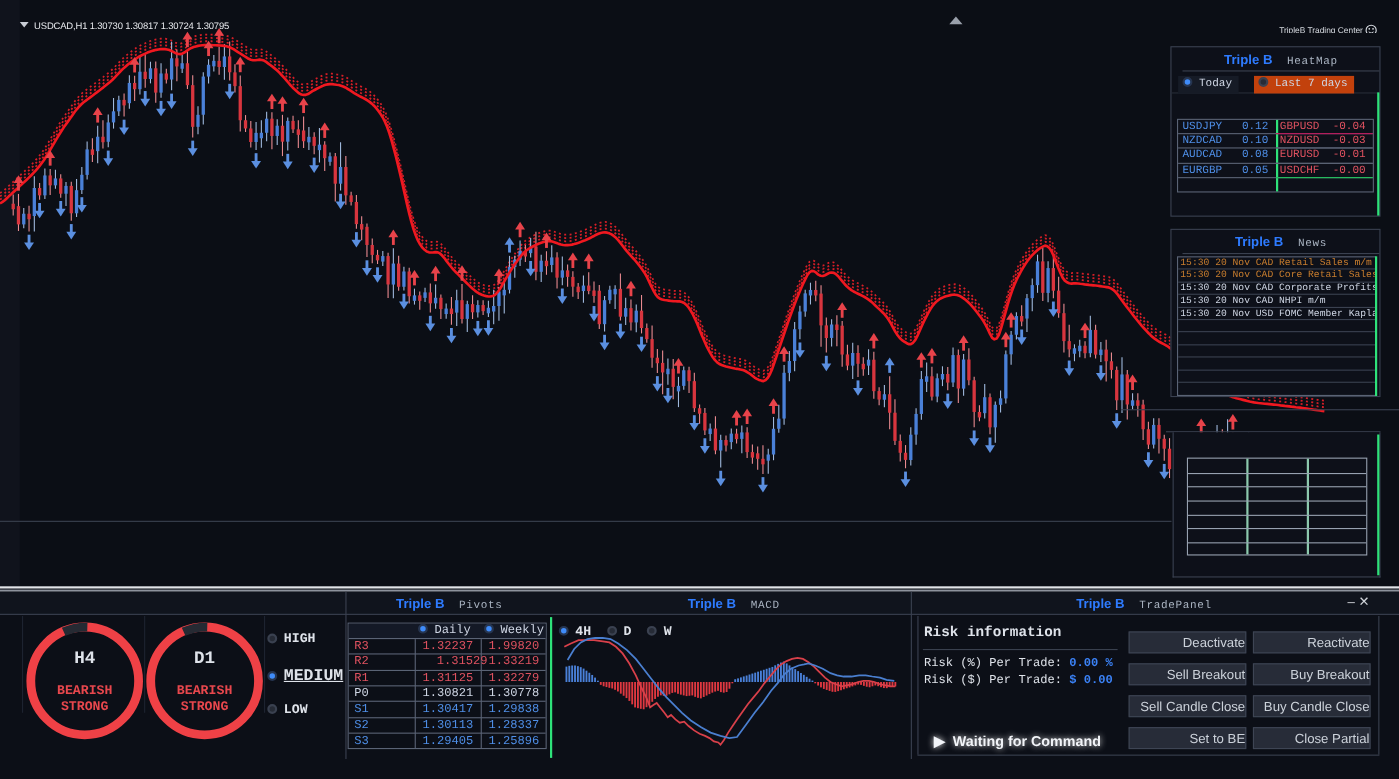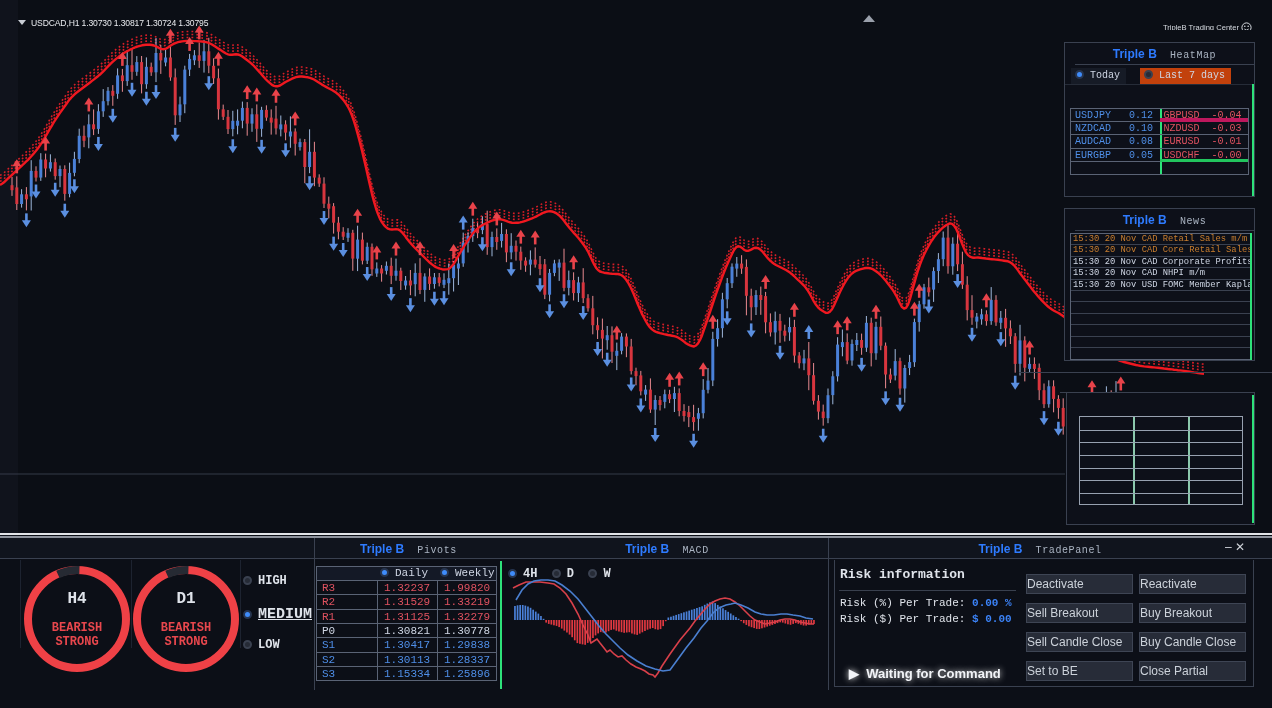--- a/index.html
+++ b/index.html
@@ -7,21 +7,21 @@
 .panel { position:absolute; background:#0d1019; border:1px solid #3a4150;padding-left:10px; }
 .ptitle { text-align:center; font-size:10px; color:#aab4c2; letter-spacing:0.6px;
   padding-top:4px; height:22px; border-bottom:1px solid #3a4150; }
 .bb { font-family:"Liberation Sans"; font-weight:bold; color:#2e7bff; font-style:normal;
   font-size:12px; letter-spacing:0; }
 .rad { display:inline-block; width:9px; height:9px; border-radius:50%;
   border:2px solid #343a46; vertical-align:-1px; margin-right:6px; }
 .greenv { position:absolute; width:2px; background:#2ee27a; }
 .btn { position:absolute; width:107px; height:20px; background:#272c38;
   border:1px solid #3e4554; color:#ccd2da; font-family:"Liberation Sans";
-  font-size:12px; text-align:left; line-height:18px; }
+  font-size:12px; text-align:right; line-height:18px; }
 </style></head>
 <body>
 <div id="root">
 <svg width="1272" height="536" viewBox="0 0 1272 536" style="position:absolute;left:0;top:0">
 <rect x="0" y="0" width="18" height="536" fill="#10131c"></rect>
 <line x1="0" y1="474" x2="1065" y2="474" stroke="#343b48" stroke-width="1"></line>
 <polyline points="0.0,181.4 2.0,180.3 4.0,178.8 6.0,176.9 8.0,175.0 10.0,173.2 12.0,171.3 14.0,169.4 16.0,167.6 18.0,165.7 20.0,163.8 22.0,162.0 24.0,160.1 26.0,158.2 28.0,156.3 30.0,154.2 32.0,152.0 34.0,149.7 36.0,147.3 38.0,144.7 40.0,141.9 42.0,138.8 44.0,135.6 46.0,132.1 48.0,128.6 50.0,125.2 52.0,121.8 54.0,118.5 56.0,115.3 58.0,112.3 60.0,109.4 62.0,106.6 64.0,103.8 66.0,101.0 68.0,98.1 70.0,95.6 72.0,93.3 74.0,91.3 76.0,89.5 78.0,88.0 80.0,86.5 82.0,85.0 84.0,83.5 86.0,82.0 88.0,80.5 90.0,79.0 92.0,77.4 94.0,75.9 96.0,74.3 98.0,72.7 100.0,71.0 102.0,69.2 104.0,67.2 106.0,65.0 108.0,62.9 110.0,60.8 112.0,58.9 114.0,57.1 116.0,55.4 118.0,53.9 120.0,52.3 122.0,50.9 124.0,49.5 126.0,48.3 128.0,47.2 130.0,46.2 132.0,45.3 134.0,44.3 136.0,43.5 138.0,42.9 140.0,42.3 142.0,41.8 144.0,41.5 146.0,41.2 148.0,41.1 150.0,41.2 152.0,41.5 154.0,42.0 156.0,42.9 158.0,43.9 160.0,45.0 162.0,45.6 164.0,45.7 166.0,45.1 168.0,44.0 170.0,42.5 172.0,41.2 174.0,40.1 176.0,39.3 178.0,38.7 180.0,38.2 182.0,37.9 184.0,37.6 186.0,37.5 188.0,37.5 190.0,37.5 192.0,37.5 194.0,37.6 196.0,37.6 198.0,37.7 200.0,37.9 202.0,38.0 204.0,38.2 206.0,38.6 208.0,39.2 210.0,40.0 212.0,41.0 214.0,42.3 216.0,43.6 218.0,44.9 220.0,46.1 222.0,47.4 224.0,48.7 226.0,50.0 228.0,50.8 230.0,51.3 232.0,51.3 234.0,51.0 236.0,50.7 238.0,51.0 240.0,51.6 242.0,52.8 244.0,54.3 246.0,55.8 248.0,57.3 250.0,58.9 252.0,60.6 254.0,62.5 256.0,64.7 258.0,66.9 260.0,69.1 262.0,71.5 264.0,73.8 266.0,76.0 268.0,77.9 270.0,79.7 272.0,81.4 274.0,82.4 276.0,82.8 278.0,82.7 280.0,82.0 282.0,80.7 284.0,79.4 286.0,78.3 288.0,77.2 290.0,76.2 292.0,75.2 294.0,74.3 296.0,73.6 298.0,73.2 300.0,73.0 302.0,73.0 304.0,73.3 306.0,73.6 308.0,73.8 310.0,74.4 312.0,75.1 314.0,76.0 316.0,77.2 318.0,78.5 320.0,79.8 322.0,81.1 324.0,82.3 326.0,83.4 328.0,84.5 330.0,85.5 332.0,86.5 334.0,87.7 336.0,89.1 338.0,90.7 340.0,92.6 342.0,94.9 344.0,97.3 346.0,100.1 348.0,103.3 350.0,107.3 352.0,112.0 354.0,117.8 356.0,124.4 358.0,131.7 360.0,139.2 362.0,147.3 364.0,155.7 366.0,164.3 368.0,173.2 370.0,182.1 372.0,190.6 374.0,198.2 376.0,205.0 378.0,210.6 380.0,215.3 382.0,218.8 384.0,221.6 386.0,223.6 388.0,225.2 390.0,225.9 392.0,226.0 394.0,225.9 396.0,225.7 398.0,225.9 400.0,226.9 402.0,228.8 404.0,231.1 406.0,233.9 408.0,236.5 410.0,239.0 412.0,241.3 414.0,243.5 416.0,245.5 418.0,247.5 420.0,249.5 422.0,251.5 424.0,253.5 426.0,255.5 428.0,257.4 430.0,259.3 432.0,260.9 434.0,262.4 436.0,263.6 438.0,264.5 440.0,265.2 442.0,265.7 444.0,266.0 446.0,265.9 448.0,265.6 450.0,264.5 452.0,262.5 454.0,259.9 456.0,256.7 458.0,253.0 460.0,249.5 462.0,246.1 464.0,242.8 466.0,239.7 468.0,236.8 470.0,233.9 472.0,231.1 474.0,228.6 476.0,226.5 478.0,224.6 480.0,223.1 482.0,221.9 484.0,220.8 486.0,219.7 488.0,218.8 490.0,217.9 492.0,217.1 494.0,216.5 496.0,216.0 498.0,215.7 500.0,215.7 502.0,216.1 504.0,216.7 506.0,217.4 508.0,218.2 510.0,218.8 512.0,219.2 514.0,219.4 516.0,219.3 518.0,219.2 520.0,218.9 522.0,218.4 524.0,217.8 526.0,217.2 528.0,216.4 530.0,215.6 532.0,214.9 534.0,214.0 536.0,213.1 538.0,212.0 540.0,211.0 542.0,209.9 544.0,209.0 546.0,208.3 548.0,207.9 550.0,207.8 552.0,208.0 554.0,208.6 556.0,209.6 558.0,211.0 560.0,212.7 562.0,214.8 564.0,217.3 566.0,219.9 568.0,222.5 570.0,225.0 572.0,227.3 574.0,229.6 576.0,231.7 578.0,234.0 580.0,236.4 582.0,239.0 584.0,241.8 586.0,244.6 588.0,248.1 590.0,252.3 592.0,256.6 594.0,260.6 596.0,264.2 598.0,266.6 600.0,268.0 602.0,268.7 604.0,269.2 606.0,269.5 608.0,269.8 610.0,270.1 612.0,270.3 614.0,270.4 616.0,270.5 618.0,270.5 620.0,271.0 622.0,272.0 624.0,273.7 626.0,276.0 628.0,279.0 630.0,282.6 632.0,286.8 634.0,291.3 636.0,296.2 638.0,301.2 640.0,305.9 642.0,310.4 644.0,314.3 646.0,318.0 648.0,321.3 650.0,323.9 652.0,325.9 654.0,327.4 656.0,328.3 658.0,329.0 660.0,329.6 662.0,330.1 664.0,330.6 666.0,331.0 668.0,331.5 670.0,331.8 672.0,332.2 674.0,332.6 676.0,333.1 678.0,334.0 680.0,335.2 682.0,336.5 684.0,338.1 686.0,339.7 688.0,340.9 690.0,341.9 692.0,342.5 694.0,343.0 696.0,342.0 698.0,339.9 700.0,336.5 702.0,331.9 704.0,326.1 706.0,320.3 708.0,314.4 710.0,308.5 712.0,302.5 714.0,296.5 716.0,290.7 718.0,285.0 720.0,279.5 722.0,274.1 724.0,268.9 726.0,263.9 728.0,259.2 730.0,254.7 732.0,250.5 734.0,246.5 736.0,243.9 738.0,242.8 740.0,243.1 742.0,244.4 744.0,246.2 746.0,247.2 748.0,247.4 750.0,246.7 752.0,245.6 754.0,244.5 756.0,244.2 758.0,244.6 760.0,245.8 762.0,247.6 764.0,250.1 766.0,252.5 768.0,254.9 770.0,257.0 772.0,258.7 774.0,260.2 776.0,261.5 778.0,262.5 780.0,263.5 782.0,264.5 784.0,265.5 786.0,266.5 788.0,267.7 790.0,269.1 792.0,270.7 794.0,272.5 796.0,274.5 798.0,276.4 800.0,278.2 802.0,280.1 804.0,282.1 806.0,284.5 808.0,287.4 810.0,290.7 812.0,294.5 814.0,298.2 816.0,301.3 818.0,303.8 820.0,305.7 822.0,307.0 824.0,308.3 826.0,309.4 828.0,309.3 830.0,308.1 832.0,305.7 834.0,301.9 836.0,297.4 838.0,292.9 840.0,288.6 842.0,284.5 844.0,280.7 846.0,277.3 848.0,274.3 850.0,271.9 852.0,270.0 854.0,268.5 856.0,267.4 858.0,266.6 860.0,265.9 862.0,265.3 864.0,264.8 866.0,264.5 868.0,264.4 870.0,264.7 872.0,265.3 874.0,266.4 876.0,267.7 878.0,269.2 880.0,271.0 882.0,273.0 884.0,275.2 886.0,277.6 888.0,280.2 890.0,282.8 892.0,285.4 894.0,288.4 896.0,291.8 898.0,295.7 900.0,300.0 902.0,303.6 904.0,305.0 906.0,304.3 908.0,301.1 910.0,295.3 912.0,288.2 914.0,280.9 916.0,273.6 918.0,267.0 920.0,261.1 922.0,255.9 924.0,251.3 926.0,247.2 928.0,243.4 930.0,239.9 932.0,236.7 934.0,233.8 936.0,231.2 938.0,228.9 940.0,226.8 942.0,224.9 944.0,223.2 946.0,221.8 948.0,220.7 950.0,219.8 952.0,220.3 954.0,222.0 956.0,225.0 958.0,229.4 960.0,234.9 962.0,240.0 964.0,244.7 966.0,248.9 968.0,251.6 970.0,253.1 972.0,254.0 974.0,254.3 976.0,254.1 978.0,254.0 980.0,254.2 982.0,254.5 984.0,254.7 986.0,255.0 988.0,255.2 990.0,255.5 992.0,255.7 994.0,255.9 996.0,256.1 998.0,256.3 1000.0,256.6 1002.0,256.9 1004.0,257.2 1006.0,257.5 1008.0,257.8 1010.0,258.7 1012.0,260.0 1014.0,261.8 1016.0,264.1 1018.0,266.9 1020.0,269.7 1022.0,272.4 1024.0,275.0 1026.0,277.6 1028.0,280.2 1030.0,282.8 1032.0,285.4 1034.0,287.9 1036.0,290.3 1038.0,292.7 1040.0,294.9 1042.0,297.1 1044.0,299.2 1046.0,301.2 1048.0,303.0 1050.0,304.6 1052.0,306.0 1054.0,307.2 1056.0,308.3 1058.0,309.3 1060.0,310.4 1062.0,311.7 1064.0,313.2 1066.0,315.0 1068.0,317.0 1070.0,319.1 1072.0,321.4 1074.0,323.6 1076.0,325.9 1078.0,328.1 1080.0,330.2 1082.0,332.2 1084.0,334.1 1086.0,335.9 1088.0,337.7 1090.0,339.5 1092.0,341.3 1094.0,343.1 1096.0,344.9 1098.0,346.5 1100.0,348.0 1102.0,349.2 1104.0,350.3 1106.0,351.2 1108.0,352.1 1110.0,353.0 1112.0,353.9 1114.0,354.8 1116.0,355.7 1118.0,356.5 1120.0,357.3 1122.0,357.9 1124.0,358.5 1126.0,359.0 1128.0,359.5 1130.0,360.0 1132.0,360.5 1134.0,361.0 1136.0,361.5 1138.0,361.9 1140.0,362.3 1142.0,362.6 1144.0,362.9 1146.0,363.1 1148.0,363.3 1150.0,363.5 1152.0,363.7 1154.0,363.9 1156.0,364.1 1158.0,364.3 1160.0,364.5 1162.0,364.7 1164.0,365.0 1166.0,365.2 1168.0,365.5 1170.0,365.7 1172.0,365.9 1174.0,366.2 1176.0,366.4 1178.0,366.7 1180.0,366.9 1182.0,367.1 1184.0,367.4 1186.0,367.7 1188.0,368.0 1190.0,368.3 1192.0,368.6 1194.0,368.9 1196.0,369.1 1198.0,369.5 1200.0,369.8 1202.0,370.0 1204.0,370.2" fill="none" stroke="#e02028" stroke-width="1.6" stroke-dasharray="1.8,3.1" opacity="0.95"></polyline>
 <polyline points="0.0,178.4 2.0,177.3 4.0,175.8 6.0,173.9 8.0,172.0 10.0,170.2 12.0,168.3 14.0,166.4 16.0,164.6 18.0,162.7 20.0,160.8 22.0,159.0 24.0,157.1 26.0,155.2 28.0,153.3 30.0,151.2 32.0,149.0 34.0,146.7 36.0,144.3 38.0,141.7 40.0,138.9 42.0,135.8 44.0,132.6 46.0,129.1 48.0,125.6 50.0,122.2 52.0,118.8 54.0,115.5 56.0,112.3 58.0,109.3 60.0,106.4 62.0,103.6 64.0,100.8 66.0,98.0 68.0,95.1 70.0,92.6 72.0,90.3 74.0,88.3 76.0,86.5 78.0,85.0 80.0,83.5 82.0,82.0 84.0,80.5 86.0,79.0 88.0,77.5 90.0,76.0 92.0,74.4 94.0,72.9 96.0,71.3 98.0,69.7 100.0,68.0 102.0,66.2 104.0,64.2 106.0,62.0 108.0,59.9 110.0,57.8 112.0,55.9 114.0,54.1 116.0,52.4 118.0,50.9 120.0,49.3 122.0,47.9 124.0,46.5 126.0,45.3 128.0,44.2 130.0,43.2 132.0,42.3 134.0,41.3 136.0,40.5 138.0,39.9 140.0,39.3 142.0,38.8 144.0,38.5 146.0,38.2 148.0,38.1 150.0,38.2 152.0,38.5 154.0,39.0 156.0,39.9 158.0,40.9 160.0,42.0 162.0,42.6 164.0,42.7 166.0,42.1 168.0,41.0 170.0,39.5 172.0,38.2 174.0,37.1 176.0,36.3 178.0,35.7 180.0,35.2 182.0,34.9 184.0,34.6 186.0,34.5 188.0,34.5 190.0,34.5 192.0,34.5 194.0,34.6 196.0,34.6 198.0,34.7 200.0,34.9 202.0,35.0 204.0,35.2 206.0,35.6 208.0,36.2 210.0,37.0 212.0,38.0 214.0,39.3 216.0,40.6 218.0,41.9 220.0,43.1 222.0,44.4 224.0,45.7 226.0,47.0 228.0,47.8 230.0,48.3 232.0,48.3 234.0,48.0 236.0,47.7 238.0,48.0 240.0,48.6 242.0,49.8 244.0,51.3 246.0,52.8 248.0,54.3 250.0,55.9 252.0,57.6 254.0,59.5 256.0,61.7 258.0,63.9 260.0,66.1 262.0,68.5 264.0,70.8 266.0,73.0 268.0,74.9 270.0,76.7 272.0,78.4 274.0,79.4 276.0,79.8 278.0,79.7 280.0,79.0 282.0,77.7 284.0,76.4 286.0,75.3 288.0,74.2 290.0,73.2 292.0,72.2 294.0,71.3 296.0,70.6 298.0,70.2 300.0,70.0 302.0,70.0 304.0,70.3 306.0,70.6 308.0,70.8 310.0,71.4 312.0,72.1 314.0,73.0 316.0,74.2 318.0,75.5 320.0,76.8 322.0,78.1 324.0,79.3 326.0,80.4 328.0,81.5 330.0,82.5 332.0,83.5 334.0,84.7 336.0,86.1 338.0,87.7 340.0,89.6 342.0,91.9 344.0,94.3 346.0,97.1 348.0,100.3 350.0,104.3 352.0,109.0 354.0,114.8 356.0,121.4 358.0,128.7 360.0,136.2 362.0,144.3 364.0,152.7 366.0,161.3 368.0,170.2 370.0,179.1 372.0,187.6 374.0,195.2 376.0,202.0 378.0,207.6 380.0,212.3 382.0,215.8 384.0,218.6 386.0,220.6 388.0,222.2 390.0,222.9 392.0,223.0 394.0,222.9 396.0,222.7 398.0,222.9 400.0,223.9 402.0,225.8 404.0,228.1 406.0,230.9 408.0,233.5 410.0,236.0 412.0,238.3 414.0,240.5 416.0,242.5 418.0,244.5 420.0,246.5 422.0,248.5 424.0,250.5 426.0,252.5 428.0,254.4 430.0,256.3 432.0,257.9 434.0,259.4 436.0,260.6 438.0,261.5 440.0,262.2 442.0,262.7 444.0,263.0 446.0,262.9 448.0,262.6 450.0,261.5 452.0,259.5 454.0,256.9 456.0,253.7 458.0,250.0 460.0,246.5 462.0,243.1 464.0,239.8 466.0,236.7 468.0,233.8 470.0,230.9 472.0,228.1 474.0,225.6 476.0,223.5 478.0,221.6 480.0,220.1 482.0,218.9 484.0,217.8 486.0,216.7 488.0,215.8 490.0,214.9 492.0,214.1 494.0,213.5 496.0,213.0 498.0,212.7 500.0,212.7 502.0,213.1 504.0,213.7 506.0,214.4 508.0,215.2 510.0,215.8 512.0,216.2 514.0,216.4 516.0,216.3 518.0,216.2 520.0,215.9 522.0,215.4 524.0,214.8 526.0,214.2 528.0,213.4 530.0,212.6 532.0,211.9 534.0,211.0 536.0,210.1 538.0,209.0 540.0,208.0 542.0,206.9 544.0,206.0 546.0,205.3 548.0,204.9 550.0,204.8 552.0,205.0 554.0,205.6 556.0,206.6 558.0,208.0 560.0,209.7 562.0,211.8 564.0,214.3 566.0,216.9 568.0,219.5 570.0,222.0 572.0,224.3 574.0,226.6 576.0,228.7 578.0,231.0 580.0,233.4 582.0,236.0 584.0,238.8 586.0,241.6 588.0,245.1 590.0,249.3 592.0,253.6 594.0,257.6 596.0,261.2 598.0,263.6 600.0,265.0 602.0,265.7 604.0,266.2 606.0,266.5 608.0,266.8 610.0,267.1 612.0,267.3 614.0,267.4 616.0,267.5 618.0,267.5 620.0,268.0 622.0,269.0 624.0,270.7 626.0,273.0 628.0,276.0 630.0,279.6 632.0,283.8 634.0,288.3 636.0,293.2 638.0,298.2 640.0,302.9 642.0,307.4 644.0,311.3 646.0,315.0 648.0,318.3 650.0,320.9 652.0,322.9 654.0,324.4 656.0,325.3 658.0,326.0 660.0,326.6 662.0,327.1 664.0,327.6 666.0,328.0 668.0,328.5 670.0,328.8 672.0,329.2 674.0,329.6 676.0,330.1 678.0,331.0 680.0,332.2 682.0,333.5 684.0,335.1 686.0,336.7 688.0,337.9 690.0,338.9 692.0,339.5 694.0,340.0 696.0,339.0 698.0,336.9 700.0,333.5 702.0,328.9 704.0,323.1 706.0,317.3 708.0,311.4 710.0,305.5 712.0,299.5 714.0,293.5 716.0,287.7 718.0,282.0 720.0,276.5 722.0,271.1 724.0,265.9 726.0,260.9 728.0,256.2 730.0,251.7 732.0,247.5 734.0,243.5 736.0,240.9 738.0,239.8 740.0,240.1 742.0,241.4 744.0,243.2 746.0,244.2 748.0,244.4 750.0,243.7 752.0,242.6 754.0,241.5 756.0,241.2 758.0,241.6 760.0,242.8 762.0,244.6 764.0,247.1 766.0,249.5 768.0,251.9 770.0,254.0 772.0,255.7 774.0,257.2 776.0,258.5 778.0,259.5 780.0,260.5 782.0,261.5 784.0,262.5 786.0,263.5 788.0,264.7 790.0,266.1 792.0,267.7 794.0,269.5 796.0,271.5 798.0,273.4 800.0,275.2 802.0,277.1 804.0,279.1 806.0,281.5 808.0,284.4 810.0,287.7 812.0,291.5 814.0,295.2 816.0,298.3 818.0,300.8 820.0,302.7 822.0,304.0 824.0,305.3 826.0,306.4 828.0,306.3 830.0,305.1 832.0,302.7 834.0,298.9 836.0,294.4 838.0,289.9 840.0,285.6 842.0,281.5 844.0,277.7 846.0,274.3 848.0,271.3 850.0,268.9 852.0,267.0 854.0,265.5 856.0,264.4 858.0,263.6 860.0,262.9 862.0,262.3 864.0,261.8 866.0,261.5 868.0,261.4 870.0,261.7 872.0,262.3 874.0,263.4 876.0,264.7 878.0,266.2 880.0,268.0 882.0,270.0 884.0,272.2 886.0,274.6 888.0,277.2 890.0,279.8 892.0,282.4 894.0,285.4 896.0,288.8 898.0,292.7 900.0,297.0 902.0,300.6 904.0,302.0 906.0,301.3 908.0,298.1 910.0,292.3 912.0,285.2 914.0,277.9 916.0,270.6 918.0,264.0 920.0,258.1 922.0,252.9 924.0,248.3 926.0,244.2 928.0,240.4 930.0,236.9 932.0,233.7 934.0,230.8 936.0,228.2 938.0,225.9 940.0,223.8 942.0,221.9 944.0,220.2 946.0,218.8 948.0,217.7 950.0,216.8 952.0,217.3 954.0,219.0 956.0,222.0 958.0,226.4 960.0,231.9 962.0,237.0 964.0,241.7 966.0,245.9 968.0,248.6 970.0,250.1 972.0,251.0 974.0,251.3 976.0,251.1 978.0,251.0 980.0,251.2 982.0,251.5 984.0,251.7 986.0,252.0 988.0,252.2 990.0,252.5 992.0,252.7 994.0,252.9 996.0,253.1 998.0,253.3 1000.0,253.6 1002.0,253.9 1004.0,254.2 1006.0,254.5 1008.0,254.8 1010.0,255.7 1012.0,257.0 1014.0,258.8 1016.0,261.1 1018.0,263.9 1020.0,266.7 1022.0,269.4 1024.0,272.0 1026.0,274.6 1028.0,277.2 1030.0,279.8 1032.0,282.4 1034.0,284.9 1036.0,287.3 1038.0,289.7 1040.0,291.9 1042.0,294.1 1044.0,296.2 1046.0,298.2 1048.0,300.0 1050.0,301.6 1052.0,303.0 1054.0,304.2 1056.0,305.3 1058.0,306.3 1060.0,307.4 1062.0,308.7 1064.0,310.2 1066.0,312.0 1068.0,314.0 1070.0,316.1 1072.0,318.4 1074.0,320.6 1076.0,322.9 1078.0,325.1 1080.0,327.2 1082.0,329.2 1084.0,331.1 1086.0,332.9 1088.0,334.7 1090.0,336.5 1092.0,338.3 1094.0,340.1 1096.0,341.9 1098.0,343.5 1100.0,345.0 1102.0,346.2 1104.0,347.3 1106.0,348.2 1108.0,349.1 1110.0,350.0 1112.0,350.9 1114.0,351.8 1116.0,352.7 1118.0,353.5 1120.0,354.3 1122.0,354.9 1124.0,355.5 1126.0,356.0 1128.0,356.5 1130.0,357.0 1132.0,357.5 1134.0,358.0 1136.0,358.5 1138.0,358.9 1140.0,359.3 1142.0,359.6 1144.0,359.9 1146.0,360.1 1148.0,360.3 1150.0,360.5 1152.0,360.7 1154.0,360.9 1156.0,361.1 1158.0,361.3 1160.0,361.5 1162.0,361.7 1164.0,362.0 1166.0,362.2 1168.0,362.5 1170.0,362.7 1172.0,362.9 1174.0,363.2 1176.0,363.4 1178.0,363.7 1180.0,363.9 1182.0,364.1 1184.0,364.4 1186.0,364.7 1188.0,365.0 1190.0,365.3 1192.0,365.6 1194.0,365.9 1196.0,366.1 1198.0,366.5 1200.0,366.8 1202.0,367.0 1204.0,367.2" fill="none" stroke="#e02028" stroke-width="1.6" stroke-dasharray="1.8,3.1" opacity="0.95"></polyline>
 <polyline points="0.0,175.4 2.0,174.3 4.0,172.8 6.0,170.9 8.0,169.0 10.0,167.2 12.0,165.3 14.0,163.4 16.0,161.6 18.0,159.7 20.0,157.8 22.0,156.0 24.0,154.1 26.0,152.2 28.0,150.3 30.0,148.2 32.0,146.0 34.0,143.7 36.0,141.3 38.0,138.7 40.0,135.9 42.0,132.8 44.0,129.6 46.0,126.1 48.0,122.6 50.0,119.2 52.0,115.8 54.0,112.5 56.0,109.3 58.0,106.3 60.0,103.4 62.0,100.6 64.0,97.8 66.0,95.0 68.0,92.1 70.0,89.6 72.0,87.3 74.0,85.3 76.0,83.5 78.0,82.0 80.0,80.5 82.0,79.0 84.0,77.5 86.0,76.0 88.0,74.5 90.0,73.0 92.0,71.4 94.0,69.9 96.0,68.3 98.0,66.7 100.0,65.0 102.0,63.2 104.0,61.2 106.0,59.0 108.0,56.9 110.0,54.8 112.0,52.9 114.0,51.1 116.0,49.4 118.0,47.9 120.0,46.3 122.0,44.9 124.0,43.5 126.0,42.3 128.0,41.2 130.0,40.2 132.0,39.3 134.0,38.3 136.0,37.5 138.0,36.9 140.0,36.3 142.0,35.8 144.0,35.5 146.0,35.2 148.0,35.1 150.0,35.2 152.0,35.5 154.0,36.0 156.0,36.9 158.0,37.9 160.0,39.0 162.0,39.6 164.0,39.7 166.0,39.1 168.0,38.0 170.0,36.5 172.0,35.2 174.0,34.1 176.0,33.3 178.0,32.7 180.0,32.2 182.0,31.9 184.0,31.6 186.0,31.5 188.0,31.5 190.0,31.5 192.0,31.5 194.0,31.6 196.0,31.6 198.0,31.7 200.0,31.9 202.0,32.0 204.0,32.2 206.0,32.6 208.0,33.2 210.0,34.0 212.0,35.0 214.0,36.3 216.0,37.6 218.0,38.9 220.0,40.1 222.0,41.4 224.0,42.7 226.0,44.0 228.0,44.8 230.0,45.3 232.0,45.3 234.0,45.0 236.0,44.7 238.0,45.0 240.0,45.6 242.0,46.8 244.0,48.3 246.0,49.8 248.0,51.3 250.0,52.9 252.0,54.6 254.0,56.5 256.0,58.7 258.0,60.9 260.0,63.1 262.0,65.5 264.0,67.8 266.0,70.0 268.0,71.9 270.0,73.7 272.0,75.4 274.0,76.4 276.0,76.8 278.0,76.7 280.0,76.0 282.0,74.7 284.0,73.4 286.0,72.3 288.0,71.2 290.0,70.2 292.0,69.2 294.0,68.3 296.0,67.6 298.0,67.2 300.0,67.0 302.0,67.0 304.0,67.3 306.0,67.6 308.0,67.8 310.0,68.4 312.0,69.1 314.0,70.0 316.0,71.2 318.0,72.5 320.0,73.8 322.0,75.1 324.0,76.3 326.0,77.4 328.0,78.5 330.0,79.5 332.0,80.5 334.0,81.7 336.0,83.1 338.0,84.7 340.0,86.6 342.0,88.9 344.0,91.3 346.0,94.1 348.0,97.3 350.0,101.3 352.0,106.0 354.0,111.8 356.0,118.4 358.0,125.7 360.0,133.2 362.0,141.3 364.0,149.7 366.0,158.3 368.0,167.2 370.0,176.1 372.0,184.6 374.0,192.2 376.0,199.0 378.0,204.6 380.0,209.3 382.0,212.8 384.0,215.6 386.0,217.6 388.0,219.2 390.0,219.9 392.0,220.0 394.0,219.9 396.0,219.7 398.0,219.9 400.0,220.9 402.0,222.8 404.0,225.1 406.0,227.9 408.0,230.5 410.0,233.0 412.0,235.3 414.0,237.5 416.0,239.5 418.0,241.5 420.0,243.5 422.0,245.5 424.0,247.5 426.0,249.5 428.0,251.4 430.0,253.3 432.0,254.9 434.0,256.4 436.0,257.6 438.0,258.5 440.0,259.2 442.0,259.7 444.0,260.0 446.0,259.9 448.0,259.6 450.0,258.5 452.0,256.5 454.0,253.9 456.0,250.7 458.0,247.0 460.0,243.5 462.0,240.1 464.0,236.8 466.0,233.7 468.0,230.8 470.0,227.9 472.0,225.1 474.0,222.6 476.0,220.5 478.0,218.6 480.0,217.1 482.0,215.9 484.0,214.8 486.0,213.7 488.0,212.8 490.0,211.9 492.0,211.1 494.0,210.5 496.0,210.0 498.0,209.7 500.0,209.7 502.0,210.1 504.0,210.7 506.0,211.4 508.0,212.2 510.0,212.8 512.0,213.2 514.0,213.4 516.0,213.3 518.0,213.2 520.0,212.9 522.0,212.4 524.0,211.8 526.0,211.2 528.0,210.4 530.0,209.6 532.0,208.9 534.0,208.0 536.0,207.1 538.0,206.0 540.0,205.0 542.0,203.9 544.0,203.0 546.0,202.3 548.0,201.9 550.0,201.8 552.0,202.0 554.0,202.6 556.0,203.6 558.0,205.0 560.0,206.7 562.0,208.8 564.0,211.3 566.0,213.9 568.0,216.5 570.0,219.0 572.0,221.3 574.0,223.6 576.0,225.7 578.0,228.0 580.0,230.4 582.0,233.0 584.0,235.8 586.0,238.6 588.0,242.1 590.0,246.3 592.0,250.6 594.0,254.6 596.0,258.2 598.0,260.6 600.0,262.0 602.0,262.7 604.0,263.2 606.0,263.5 608.0,263.8 610.0,264.1 612.0,264.3 614.0,264.4 616.0,264.5 618.0,264.5 620.0,265.0 622.0,266.0 624.0,267.7 626.0,270.0 628.0,273.0 630.0,276.6 632.0,280.8 634.0,285.3 636.0,290.2 638.0,295.2 640.0,299.9 642.0,304.4 644.0,308.3 646.0,312.0 648.0,315.3 650.0,317.9 652.0,319.9 654.0,321.4 656.0,322.3 658.0,323.0 660.0,323.6 662.0,324.1 664.0,324.6 666.0,325.0 668.0,325.5 670.0,325.8 672.0,326.2 674.0,326.6 676.0,327.1 678.0,328.0 680.0,329.2 682.0,330.5 684.0,332.1 686.0,333.7 688.0,334.9 690.0,335.9 692.0,336.5 694.0,337.0 696.0,336.0 698.0,333.9 700.0,330.5 702.0,325.9 704.0,320.1 706.0,314.3 708.0,308.4 710.0,302.5 712.0,296.5 714.0,290.5 716.0,284.7 718.0,279.0 720.0,273.5 722.0,268.1 724.0,262.9 726.0,257.9 728.0,253.2 730.0,248.7 732.0,244.5 734.0,240.5 736.0,237.9 738.0,236.8 740.0,237.1 742.0,238.4 744.0,240.2 746.0,241.2 748.0,241.4 750.0,240.7 752.0,239.6 754.0,238.5 756.0,238.2 758.0,238.6 760.0,239.8 762.0,241.6 764.0,244.1 766.0,246.5 768.0,248.9 770.0,251.0 772.0,252.7 774.0,254.2 776.0,255.5 778.0,256.5 780.0,257.5 782.0,258.5 784.0,259.5 786.0,260.5 788.0,261.7 790.0,263.1 792.0,264.7 794.0,266.5 796.0,268.5 798.0,270.4 800.0,272.2 802.0,274.1 804.0,276.1 806.0,278.5 808.0,281.4 810.0,284.7 812.0,288.5 814.0,292.2 816.0,295.3 818.0,297.8 820.0,299.7 822.0,301.0 824.0,302.3 826.0,303.4 828.0,303.3 830.0,302.1 832.0,299.7 834.0,295.9 836.0,291.4 838.0,286.9 840.0,282.6 842.0,278.5 844.0,274.7 846.0,271.3 848.0,268.3 850.0,265.9 852.0,264.0 854.0,262.5 856.0,261.4 858.0,260.6 860.0,259.9 862.0,259.3 864.0,258.8 866.0,258.5 868.0,258.4 870.0,258.7 872.0,259.3 874.0,260.4 876.0,261.7 878.0,263.2 880.0,265.0 882.0,267.0 884.0,269.2 886.0,271.6 888.0,274.2 890.0,276.8 892.0,279.4 894.0,282.4 896.0,285.8 898.0,289.7 900.0,294.0 902.0,297.6 904.0,299.0 906.0,298.3 908.0,295.1 910.0,289.3 912.0,282.2 914.0,274.9 916.0,267.6 918.0,261.0 920.0,255.1 922.0,249.9 924.0,245.3 926.0,241.2 928.0,237.4 930.0,233.9 932.0,230.7 934.0,227.8 936.0,225.2 938.0,222.9 940.0,220.8 942.0,218.9 944.0,217.2 946.0,215.8 948.0,214.7 950.0,213.8 952.0,214.3 954.0,216.0 956.0,219.0 958.0,223.4 960.0,228.9 962.0,234.0 964.0,238.7 966.0,242.9 968.0,245.6 970.0,247.1 972.0,248.0 974.0,248.3 976.0,248.1 978.0,248.0 980.0,248.2 982.0,248.5 984.0,248.7 986.0,249.0 988.0,249.2 990.0,249.5 992.0,249.7 994.0,249.9 996.0,250.1 998.0,250.3 1000.0,250.6 1002.0,250.9 1004.0,251.2 1006.0,251.5 1008.0,251.8 1010.0,252.7 1012.0,254.0 1014.0,255.8 1016.0,258.1 1018.0,260.9 1020.0,263.7 1022.0,266.4 1024.0,269.0 1026.0,271.6 1028.0,274.2 1030.0,276.8 1032.0,279.4 1034.0,281.9 1036.0,284.3 1038.0,286.7 1040.0,288.9 1042.0,291.1 1044.0,293.2 1046.0,295.2 1048.0,297.0 1050.0,298.6 1052.0,300.0 1054.0,301.2 1056.0,302.3 1058.0,303.3 1060.0,304.4 1062.0,305.7 1064.0,307.2 1066.0,309.0 1068.0,311.0 1070.0,313.1 1072.0,315.4 1074.0,317.6 1076.0,319.9 1078.0,322.1 1080.0,324.2 1082.0,326.2 1084.0,328.1 1086.0,329.9 1088.0,331.7 1090.0,333.5 1092.0,335.3 1094.0,337.1 1096.0,338.9 1098.0,340.5 1100.0,342.0 1102.0,343.2 1104.0,344.3 1106.0,345.2 1108.0,346.1 1110.0,347.0 1112.0,347.9 1114.0,348.8 1116.0,349.7 1118.0,350.5 1120.0,351.3 1122.0,351.9 1124.0,352.5 1126.0,353.0 1128.0,353.5 1130.0,354.0 1132.0,354.5 1134.0,355.0 1136.0,355.5 1138.0,355.9 1140.0,356.3 1142.0,356.6 1144.0,356.9 1146.0,357.1 1148.0,357.3 1150.0,357.5 1152.0,357.7 1154.0,357.9 1156.0,358.1 1158.0,358.3 1160.0,358.5 1162.0,358.7 1164.0,359.0 1166.0,359.2 1168.0,359.5 1170.0,359.7 1172.0,359.9 1174.0,360.2 1176.0,360.4 1178.0,360.7 1180.0,360.9 1182.0,361.1 1184.0,361.4 1186.0,361.7 1188.0,362.0 1190.0,362.3 1192.0,362.6 1194.0,362.9 1196.0,363.1 1198.0,363.5 1200.0,363.8 1202.0,364.0 1204.0,364.2" fill="none" stroke="#e02028" stroke-width="1.6" stroke-dasharray="1.8,3.1" opacity="0.95"></polyline>
 <line x1="12.0" y1="176.9" x2="12.0" y2="195.9" stroke="#e98a90" stroke-width="1"></line>
@@ -700,24 +700,24 @@
  <div style="position:absolute;left:5px;top:65px;width:179px;height:67px;
       border:1px solid #5a6375;font-size:10px;">
    <div style="position:absolute;left:50%;top:0;width:2px;height:100%;background:#2ee27a;"></div>
    <div style="position:absolute;left:0;top:0;width:100%;">
      <div style="height:13.2px;border-bottom:1px solid #5a6375;color:#4f8fe8;padding:1px 4px 0;">USDJPY&nbsp;&nbsp;&nbsp;0.12</div>
      <div style="height:13.2px;border-bottom:1px solid #5a6375;color:#4f8fe8;padding:1px 4px 0;">NZDCAD&nbsp;&nbsp;&nbsp;0.10</div>
      <div style="height:13.2px;border-bottom:1px solid #5a6375;color:#4f8fe8;padding:1px 4px 0;">AUDCAD&nbsp;&nbsp;&nbsp;0.08</div>
      <div style="height:13.2px;border-bottom:1px solid #5a6375;color:#4f8fe8;padding:1px 4px 0;">EURGBP&nbsp;&nbsp;&nbsp;0.05</div>
    </div>
    <div style="position:absolute;left:50%;top:0;width:50%;">
-     <div style="height:13.2px;border-bottom:4px solid #be185d;color:#e05260;padding:1px 4px 0;">GBPUSD&nbsp;&nbsp;-0.04</div>
+     <div style="height:13.2px;border-bottom:1px solid #be185d;color:#e05260;padding:1px 4px 0;">GBPUSD&nbsp;&nbsp;-0.04</div>
      <div style="height:13.2px;border-bottom:1px solid #5a6375;color:#e05260;padding:1px 4px 0;">NZDUSD&nbsp;&nbsp;-0.03</div>
      <div style="height:13.2px;border-bottom:1px solid #5a6375;color:#e05260;padding:1px 4px 0;">EURUSD&nbsp;&nbsp;-0.01</div>
-     <div style="height:13.2px;border-bottom:3px solid #22c55e;color:#e05260;padding:1px 4px 0;">USDCHF&nbsp;&nbsp;-0.00</div>
+     <div style="height:13.2px;border-bottom:1px solid #22c55e;color:#e05260;padding:1px 4px 0;">USDCHF&nbsp;&nbsp;-0.00</div>
    </div>
  </div>
  <div class="greenv" style="left:187px;top:41px;height:112px;"></div>
 </div>
 <svg width="260" height="12" viewBox="0 0 260 12" style="position:absolute;left:1005px;top:18px">
 <text x="234" y="12" text-anchor="end" font-family="Liberation Sans" font-size="7.6" fill="#d8dce2">TripleB Trading Center</text>
 <circle cx="241.5" cy="9.5" r="4.6" fill="none" stroke="#d8dce2" stroke-width="1"></circle>
 <circle cx="239.8" cy="8.2" r="0.8" fill="#d8dce2"></circle>
       <circle cx="243.2" cy="8.2" r="0.8" fill="#d8dce2"></circle>
 <path d="M239.3 11 q2.2 2.2 4.4 0" fill="none" stroke="#d8dce2" stroke-width="0.9"></path>
@@ -798,21 +798,21 @@
     <span style="position:absolute;left:63px;"><span class="rad" style="background:#3f8cfa;border-color:#263550;"></span>Daily</span>
     <span style="position:absolute;left:123px;"><span class="rad" style="background:#3f8cfa;border-color:#263550;"></span>Weekly</span>
   </div>
   <div style="position:absolute;left:0;top:14.9px;width:100%;height:13.35px;border-bottom:1px solid #5a6375;color:#e05260;">
     <span style="position:absolute;left:5px;">R3</span>
     <span style="position:absolute;left:67px;">1.32237</span>
     <span style="position:absolute;left:127px;">1.99820</span>
   </div>
   <div style="position:absolute;left:0;top:29.2px;width:100%;height:13.35px;border-bottom:1px solid #5a6375;color:#e05260;">
     <span style="position:absolute;left:5px;">R2</span>
-    <span style="position:absolute;left:67px;">1.31529</span>
+    <span style="position:absolute;left:80px;">1.31529</span>
     <span style="position:absolute;left:127px;">1.33219</span>
   </div>
   <div style="position:absolute;left:0;top:43.6px;width:100%;height:13.35px;border-bottom:1px solid #5a6375;color:#e05260;">
     <span style="position:absolute;left:5px;">R1</span>
     <span style="position:absolute;left:67px;">1.31125</span>
     <span style="position:absolute;left:127px;">1.32279</span>
   </div>
   <div style="position:absolute;left:0;top:57.9px;width:100%;height:13.35px;border-bottom:1px solid #5a6375;color:#cfd6e4;">
     <span style="position:absolute;left:5px;">P0</span>
     <span style="position:absolute;left:67px;">1.30821</span>
@@ -823,21 +823,21 @@
     <span style="position:absolute;left:67px;">1.30417</span>
     <span style="position:absolute;left:127px;">1.29838</span>
   </div>
   <div style="position:absolute;left:0;top:86.7px;width:100%;height:13.35px;border-bottom:1px solid #5a6375;color:#4f8fe8;">
     <span style="position:absolute;left:5px;">S2</span>
     <span style="position:absolute;left:67px;">1.30113</span>
     <span style="position:absolute;left:127px;">1.28337</span>
   </div>
   <div style="position:absolute;left:0;top:101.0px;width:100%;height:13.35px;color:#4f8fe8;">
     <span style="position:absolute;left:5px;">S3</span>
-    <span style="position:absolute;left:67px;">1.15334</span>
+    <span style="position:absolute;left:67px;">1.29405</span>
     <span style="position:absolute;left:127px;">1.25896</span>
   </div>
 </div>
 
 <svg width="330" height="148" viewBox="0 0 330 148" style="position:absolute;left:502;top:560">
 <rect x="12.1" y="46.0" width="1.7" height="14.0" fill="#4a80d8"></rect>
 <rect x="14.7" y="45.3" width="1.7" height="14.7" fill="#4a80d8"></rect>
 <rect x="17.3" y="45.0" width="1.7" height="15.0" fill="#4a80d8"></rect>
 <rect x="19.9" y="45.0" width="1.7" height="15.0" fill="#4a80d8"></rect>
 <rect x="22.5" y="45.6" width="1.7" height="14.4" fill="#4a80d8"></rect>

